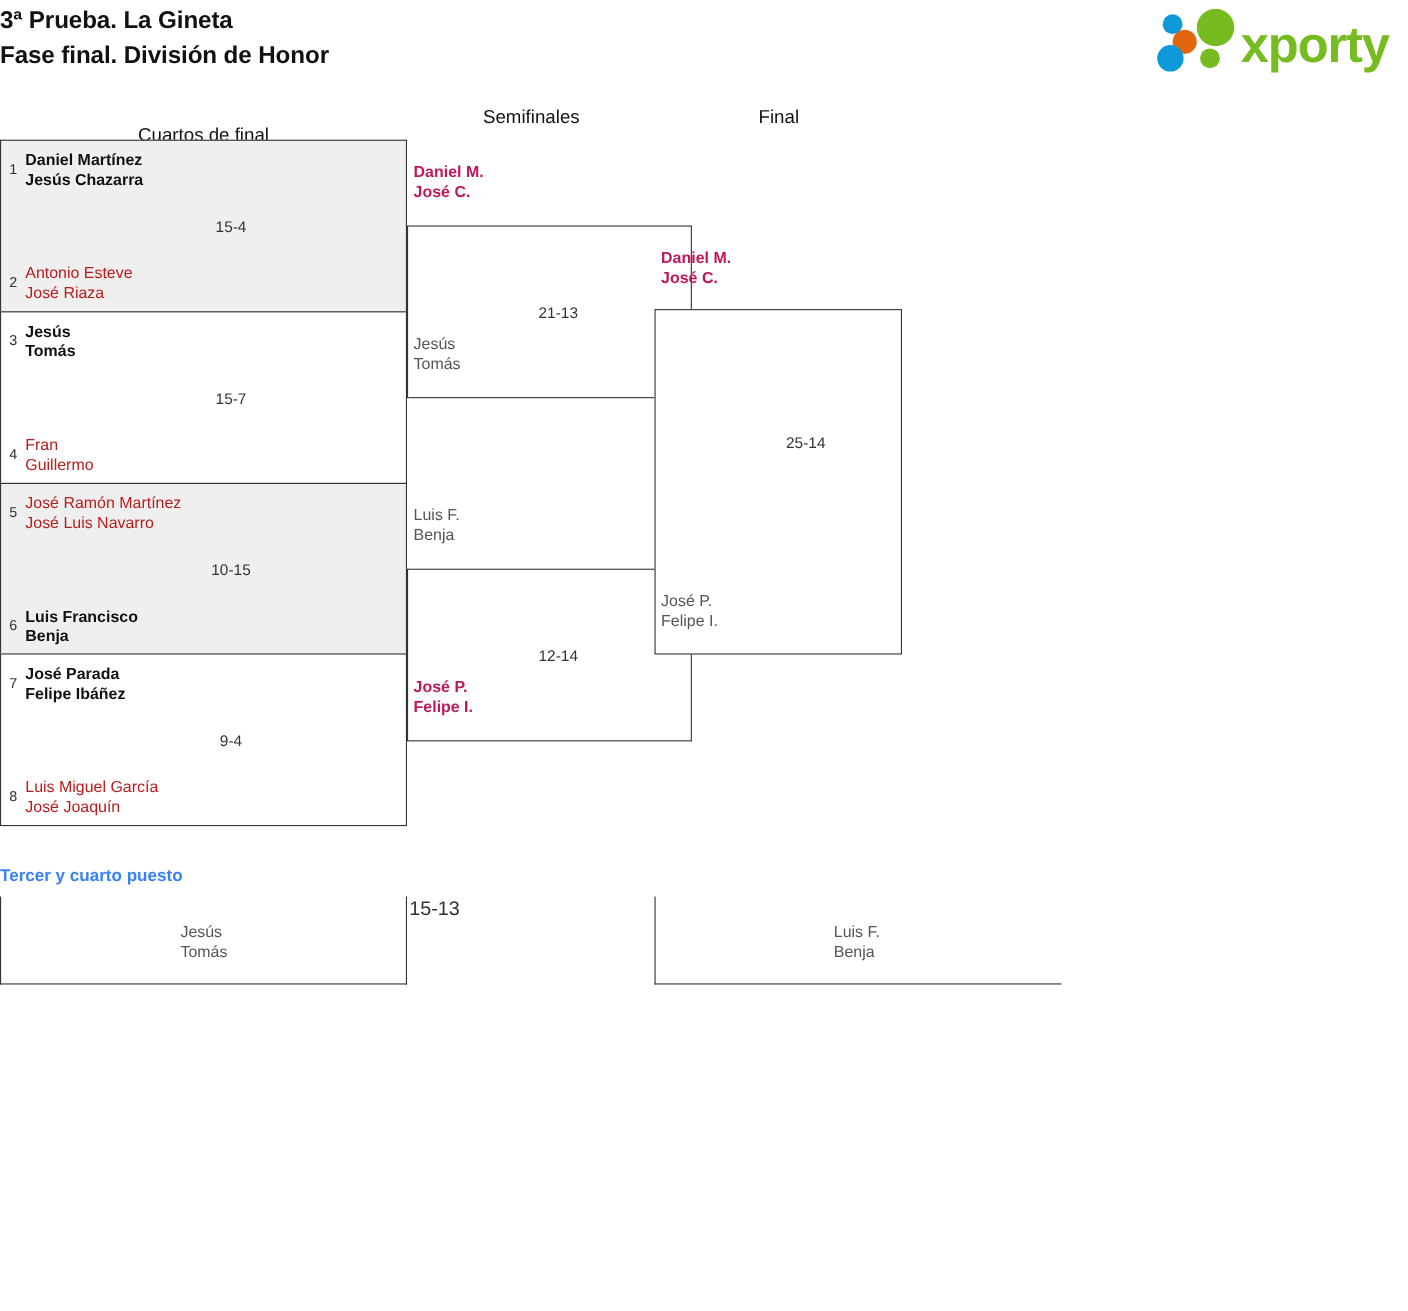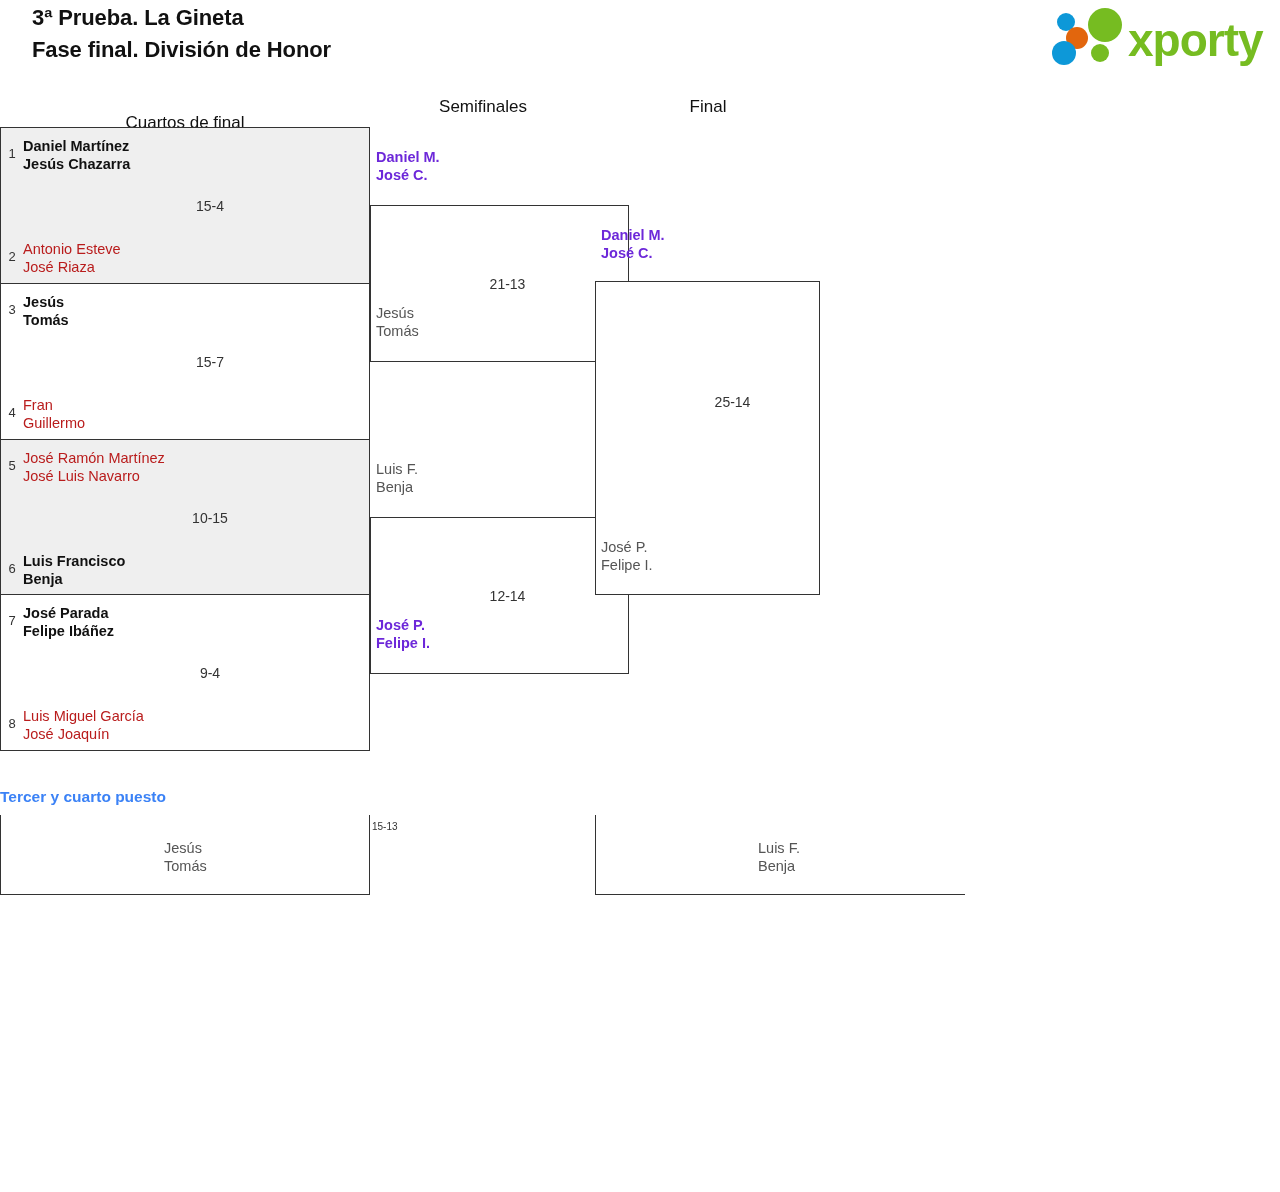--- a/index.html
+++ b/index.html
@@ -23,21 +23,21 @@
     position: absolute;
     left: 0px;
     top: 2px;
     width: 900px;
     font-size: 22px;
     font-weight: bold;
     line-height: 32px;
     letter-spacing: -0.1px;
     color: #111111;
   }
-  #header-title .tline { display: block; white-space: nowrap; padding-left: 32px; }
+  #header-title .tline { display: block; white-space: nowrap; }
 
   
   #brand-logo {
     position: absolute;
     left: 1044px;
     top: 8px;
     width: 230px;
     height: 62px;
   }
   #brand-logo svg { display: block; }
@@ -160,21 +160,21 @@
     position: absolute;
     left: 601px;
     width: 215px;
     font-size: 14.5px;
     line-height: 18px;
   }
   #final-top-name { top: 226px; }
   #final-bottom-name { top: 538px; }
 
   .nm { display: block; white-space: nowrap; }
-  .nm-winner { color: #6d28d9; font-weight: bold; }
+  .nm-winner { color: #be185d; font-weight: bold; }
   .nm-loser  { color: #555555; font-weight: normal; }
 
   
   #third-place-title {
     position: absolute;
     left: 0px;
     top: 787px;
     font-size: 15.5px;
     font-weight: bold;
     line-height: 20px;
@@ -208,21 +208,21 @@
     font-size: 14.5px;
     line-height: 18px;
     color: #555555;
   }
   #third-names-left  { left: 164px; top: 839px; }
   #third-names-right { left: 758px; top: 839px; }
   #third-score {
     position: absolute;
     left: 372px;
     top: 818px;
-    font-size: 10px;
+    font-size: 18px;
     line-height: 17px;
     color: #333333;
     white-space: nowrap;
   }
 </style>
 </head>
 <body>
 
 <div id="header-title">
   <span class="tline">3ª Prueba. La Gineta</span>

